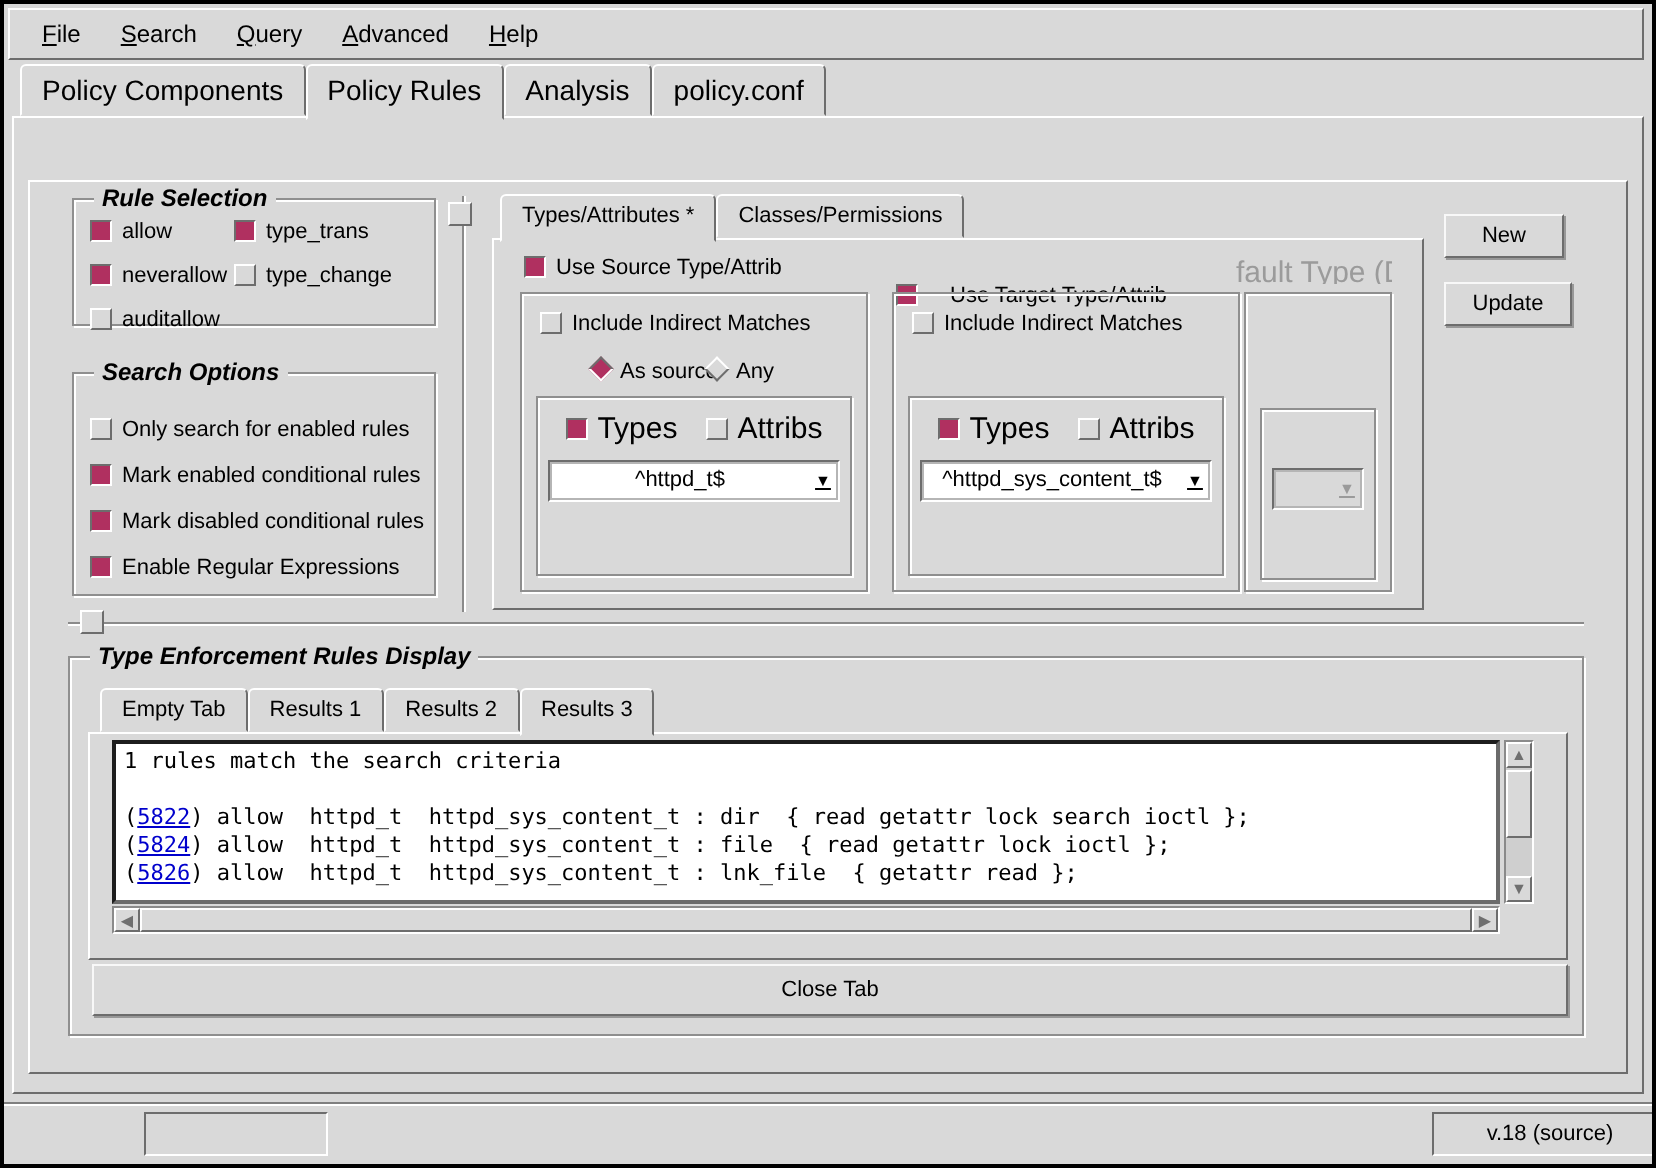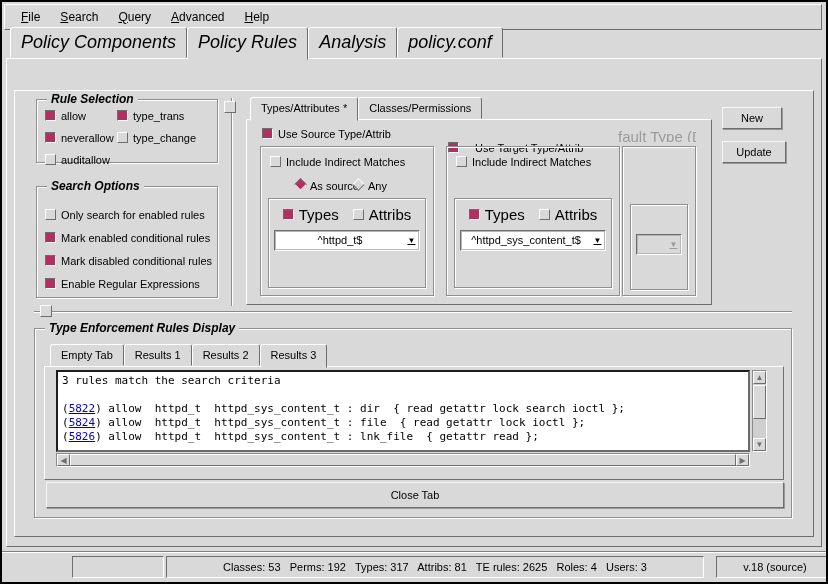--- a/index.html
+++ b/index.html
@@ -28,21 +28,21 @@
   .mi::first-letter { text-decoration:underline; }
   
   .tabrow { position:absolute; display:flex; align-items:flex-end; z-index:5; }
   .tab {
     background:#d9d9d9; position:relative;
     border:1px solid; border-color:#ffffff #6d6d6d transparent #ffffff;
     border-top-left-radius:3px; border-top-right-radius:3px;
     font-size:11px; padding:4px 10px 4px; margin-bottom:1px; white-space:nowrap;
   }
   .tab.active { margin-bottom:-1px; padding-bottom:6px; z-index:6; }
-  #outer-tabs .tab { font-size:18px;font-style:italic; }
+  #outer-tabs .tab { font-size:14px; }
   
   #outer-tabs { left:8px;  top:35px;  height:22px; }
   #outer-page { left:4px;  top:56px;  width:816px; height:489px; }
   #inner-tabs { left:20px; top:67px;  height:22px; }
   #inner-page { left:12px; top:88px;  width:800px; height:447px; }
   
   .frame-title { position:absolute; top:-8px; left:10px; background:#d9d9d9;
     padding:0 4px; font-size:12px; font-weight:bold; font-style:italic; white-space:nowrap; }
   #rs-frame { left:34px; top:97px;  width:182px; height:64px; }
   #so-frame { left:34px; top:184px; width:182px; height:112px; }
@@ -287,21 +287,21 @@
   </div>
   <div id="res-tabs" class="tabrow">
     <div class="tab">Empty Tab</div>
     <div class="tab">Results 1</div>
     <div class="tab">Results 2</div>
     <div class="tab active">Results 3</div>
   </div>
   <div id="res-page" class="abs panel"></div>
 
   <div id="textbox" class="abs">
-    <div class="tline"><span>3 rules match the search criteria</span></div>
+    <div class="tline"><span>1 rules match the search criteria</span></div>
     <div class="tline">&nbsp;</div>
     <div class="tline"><span>(</span><a>5822</a><span>) allow  httpd_t  httpd_sys_content_t : dir  { read getattr lock search ioctl };</span></div>
     <div class="tline"><span>(</span><a>5824</a><span>) allow  httpd_t  httpd_sys_content_t : file  { read getattr lock ioctl };</span></div>
     <div class="tline"><span>(</span><a>5826</a><span>) allow  httpd_t  httpd_sys_content_t : lnk_file  { getattr read };</span></div>
   </div>
 
   <div id="vscroll" class="sb-trough">
     <div id="vsc-up" class="sb-arrow">▲</div>
     <div id="vsc-thumb"></div>
     <div id="vsc-down" class="sb-arrow">▼</div>
@@ -309,16 +309,15 @@
   <div id="hscroll" class="sb-trough">
     <div id="hsc-left" class="sb-arrow">◀</div>
     <div id="hsc-thumb"></div>
     <div id="hsc-right" class="sb-arrow">▶</div>
   </div>
 
   <div id="btn-close" class="btn">Close Tab</div>
 
   <div id="status-sep" class="abs"></div>
   <div id="st-empty" class="stpanel sunken"></div>
-  <div id="st-stats" class="stpanel sunken">Classes: 53   Perms: 192   Types: 317   Attribs: 81   TE rules: 2625   Roles: 4   Users: 3</div>
   <div id="st-version" class="stpanel sunken">v.18 (source)</div>
 
 </div>
 
 </body></html>

